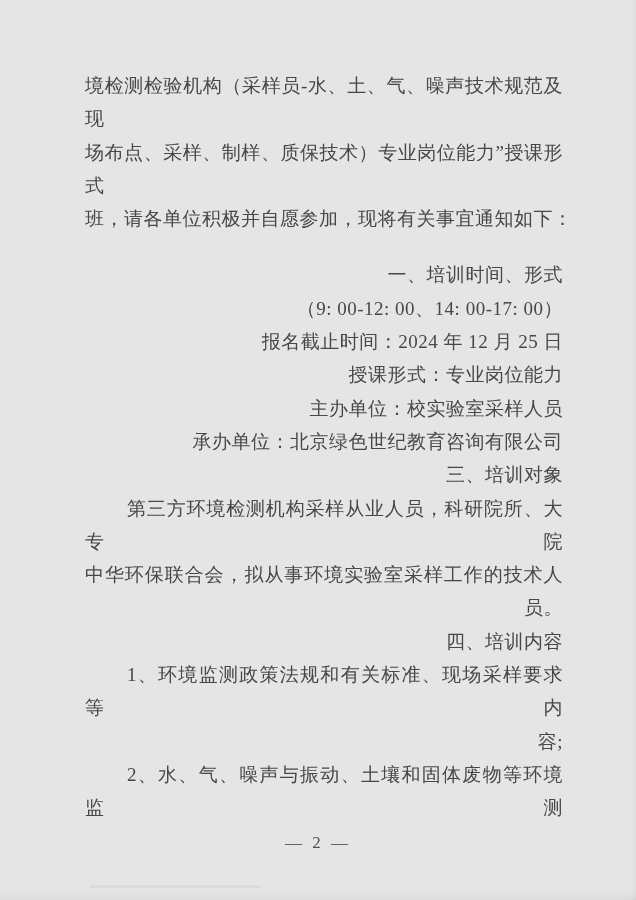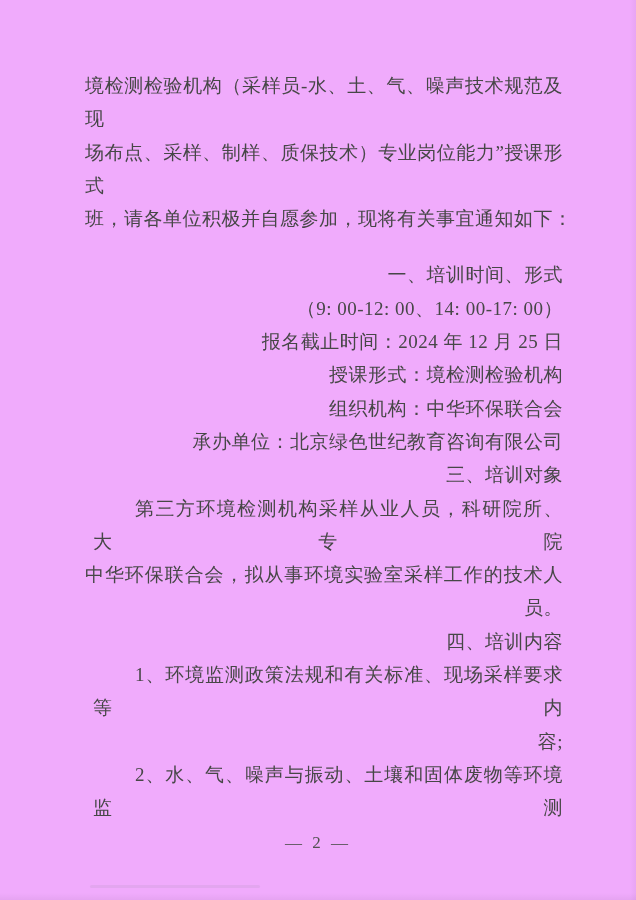--- a/index.html
+++ b/index.html
@@ -4,21 +4,21 @@
 <style>
   html, body {
     margin: 0;
     padding: 0;
     background: #ffffff;
   }
   .page {
     position: relative;
     width: 636px;
     height: 900px;
-    background: #f0abfc;
+    background: #e5e5e5;
     overflow: hidden;
     font-family: "Liberation Serif", "DejaVu Serif", serif;
     color: #474747;
   }
   
   .scan-edge-right {
     position: absolute;
     top: 0; right: 0;
     width: 6px; height: 100%;
     background: linear-gradient(to right, rgba(0,0,0,0), rgba(0,0,0,0.035));
@@ -56,21 +56,20 @@
     white-space: normal;
     text-align: justify;
     text-align-last: justify;
   }
   .line.indent {
     padding-left: 42px;
   }
   .line.fill.indent {
     padding-left: 0;
     text-indent: 42px;
-    margin-left: 8px;
   }
   .line.space-before {
     margin-top: 23px;
   }
   .page-number {
     position: absolute;
     top: 833px;
     left: 0;
     width: 100%;
     text-align: center;
@@ -83,22 +82,22 @@
 <body>
 
 <div class="page">
   <div class="body-text">
       <div class="line fill">境检测检验机构（采样员-水、土、气、噪声技术规范及现</div>
       <div class="line fill">场布点、采样、制样、质保技术）专业岗位能力”授课形式</div>
       <div class="line">班，请各单位积极并自愿参加，现将有关事宜通知如下：</div>
       <div class="line indent space-before">一、培训时间、形式</div>
       <div class="line indent">（9: 00-12: 00、14: 00-17: 00）</div>
       <div class="line indent">报名截止时间：2024 年 12 月 25 日</div>
-      <div class="line indent">授课形式：境检测检验机构</div>
-      <div class="line indent">组织机构：中华环保联合会</div>
+      <div class="line indent">授课形式：专业岗位能力</div>
+      <div class="line indent">主办单位：校实验室采样人员</div>
       <div class="line indent">承办单位：北京绿色世纪教育咨询有限公司</div>
       <div class="line indent">三、培训对象</div>
       <div class="line indent fill">第三方环境检测机构采样从业人员，科研院所、大专院</div>
       <div class="line fill">中华环保联合会，拟从事环境实验室采样工作的技术人</div>
       <div class="line">员。</div>
       <div class="line indent">四、培训内容</div>
       <div class="line indent fill">1、环境监测政策法规和有关标准、现场采样要求等内</div>
       <div class="line">容;</div>
       <div class="line indent fill">2、水、气、噪声与振动、土壤和固体废物等环境监测</div>
     </div>

